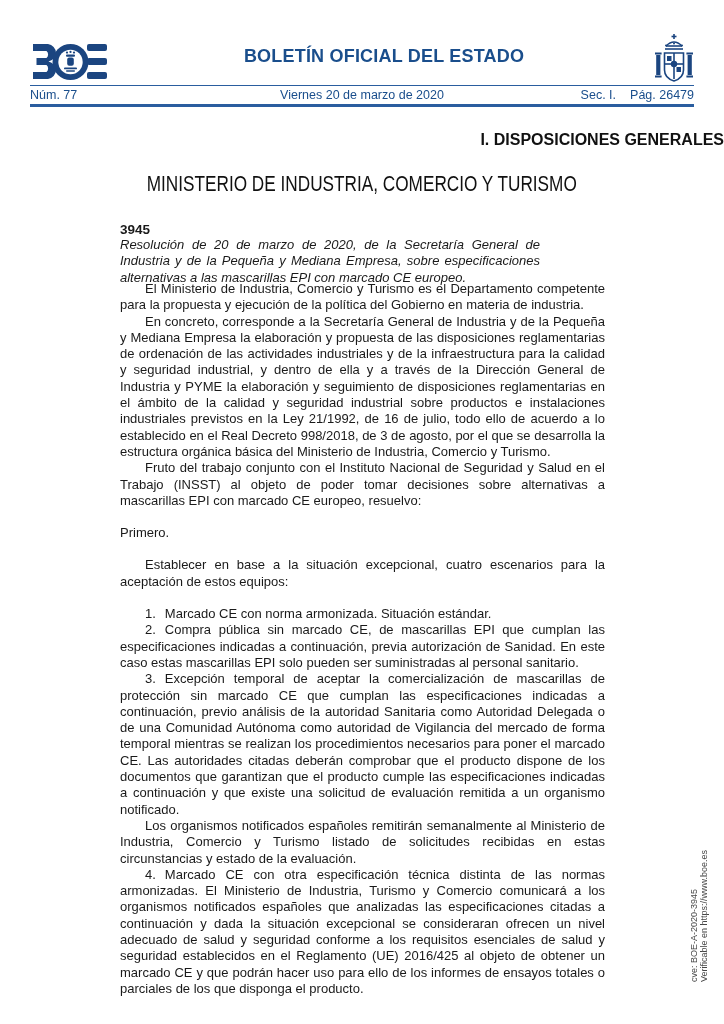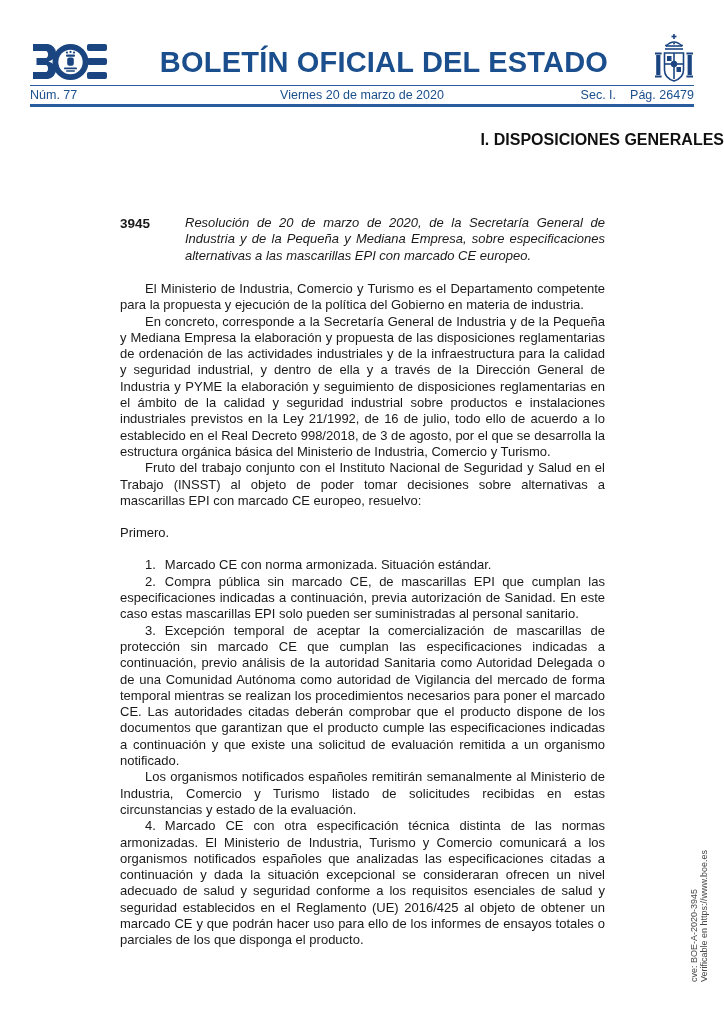--- a/index.html
+++ b/index.html
@@ -7,21 +7,21 @@
     position:relative; width:724px; height:1024px; margin:0 auto;
     background:#ffffff; overflow:hidden;
     font-family:"Liberation Sans","DejaVu Sans",sans-serif;
     color:#1a1a1a;
     -webkit-font-smoothing:antialiased;
   }
   
   .logo-svg { position:absolute; left:33px; top:44px; }
   .masthead-title {
     position:absolute; top:46px; left:0; right:0;
-    text-align:center; font-size:29px; font-weight:bold;
+    text-align:center; font-size:18px; font-weight:bold;
     color:#1a4e8c; letter-spacing:0.2px;padding-left:44px;
   }
   .coat-svg { position:absolute; right:30px; top:33px; }
   .rule-thin  { position:absolute; top:85px;  left:30px; right:30px; height:1px; background:#2a5d9f; }
   .rule-thick { position:absolute; top:104px; left:30px; right:30px; height:3px; background:#2a5d9f; }
   .meta-row {
     position:absolute; top:88px; left:30px; right:30px;
     display:grid; grid-template-columns:1fr auto 1fr; align-items:center;
     font-size:12.5px; font-weight:normal; color:#1a4e8c;
   }
@@ -32,21 +32,21 @@
   .section-heading {
     position:absolute; top:131px; left:0; right:0; text-align:right;
     font-size:16px; font-weight:bold; color:#111;
   }
   .ministry-heading {
     position:absolute; top:172px; left:0; right:0; text-align:center;
     font-size:21.5px; font-weight:400; color:#111; white-space:nowrap;
   }
   .ministry-heading .condense { display:inline-block; transform:scaleX(0.8); transform-origin:center; }
   
-  .item-block { position:absolute; top:215px; left:120px; width:485px; display:flex; }
+  .item-block { position:absolute; top:221px; left:120px; width:485px; display:flex;flex-direction:column; }
   .item-number { width:65px; flex:none; font-size:13.5px; font-weight:bold; padding-top:1px; }
   .item-summary {
     width:420px; font-style:italic; font-size:13px; line-height:16.3px;
     text-align:justify;
   }
   
   .document-body {
     position:absolute; top:281px; left:120px; width:485px;
     font-size:13px; line-height:16.3px;
   }
@@ -128,31 +128,35 @@
     <span class="meta-right">
       <span>Sec. I.</span>
       <span>Pág. 26479</span>
     </span>
   </div>
 
   <div class="rule-thick"></div>
 
   <div class="section-heading">I. DISPOSICIONES GENERALES</div>
 
+  <div class="ministry-heading">
+    <span class="condense">MINISTERIO DE INDUSTRIA, COMERCIO Y TURISMO</span>
+  </div>
 
   <div class="item-block">
     <div class="item-number">3945</div>
     <div class="item-summary">Resolución de 20 de marzo de 2020, de la Secretaría General de Industria y de la Pequeña y Mediana Empresa, sobre especificaciones alternativas a las mascarillas EPI con marcado CE europeo.</div>
   </div>
 
   <div class="document-body">
       <p class="blk ">El Ministerio de Industria, Comercio y Turismo es el Departamento competente para la propuesta y ejecución de la política del Gobierno en materia de industria.</p>
       <p class="blk ">En concreto, corresponde a la Secretaría General de Industria y de la Pequeña y Mediana Empresa la elaboración y propuesta de las disposiciones reglamentarias de ordenación de las actividades industriales y de la infraestructura para la calidad y seguridad industrial, y dentro de ella y a través de la Dirección General de Industria y PYME la elaboración y seguimiento de disposiciones reglamentarias en el ámbito de la calidad y seguridad industrial sobre productos e instalaciones industriales previstos en la Ley 21/1992, de 16 de julio, todo ello de acuerdo a lo establecido en el Real Decreto 998/2018, de 3 de agosto, por el que se desarrolla la estructura orgánica básica del Ministerio de Industria, Comercio y Turismo.</p>
       <p class="blk ">Fruto del trabajo conjunto con el Instituto Nacional de Seguridad y Salud en el Trabajo (INSST) al objeto de poder tomar decisiones sobre alternativas a mascarillas EPI con marcado CE europeo, resuelvo:</p>
       <p class="blk heading">Primero.</p>
+      <p class="blk ">Establecer en base a la situación excepcional, cuatro escenarios para la aceptación de estos equipos:</p>
       <p class="blk  gap"><span class="num">1.</span>Marcado CE con norma armonizada. Situación estándar.</p>
       <p class="blk "><span class="num">2.</span>Compra pública sin marcado CE, de mascarillas EPI que cumplan las especificaciones indicadas a continuación, previa autorización de Sanidad. En este caso estas mascarillas EPI solo pueden ser suministradas al personal sanitario.</p>
       <p class="blk "><span class="num">3.</span>Excepción temporal de aceptar la comercialización de mascarillas de protección sin marcado CE que cumplan las especificaciones indicadas a continuación, previo análisis de la autoridad Sanitaria como Autoridad Delegada o de una Comunidad Autónoma como autoridad de Vigilancia del mercado de forma temporal mientras se realizan los procedimientos necesarios para poner el marcado CE. Las autoridades citadas deberán comprobar que el producto dispone de los documentos que garantizan que el producto cumple las especificaciones indicadas a continuación y que existe una solicitud de evaluación remitida a un organismo notificado.</p>
       <p class="blk ">Los organismos notificados españoles remitirán semanalmente al Ministerio de Industria, Comercio y Turismo listado de solicitudes recibidas en estas circunstancias y estado de la evaluación.</p>
       <p class="blk "><span class="num">4.</span>Marcado CE con otra especificación técnica distinta de las normas armonizadas. El Ministerio de Industria, Turismo y Comercio comunicará a los organismos notificados españoles que analizadas las especificaciones citadas a continuación y dada la situación excepcional se consideraran ofrecen un nivel adecuado de salud y seguridad conforme a los requisitos esenciales de salud y seguridad establecidos en el Reglamento (UE) 2016/425 al objeto de obtener un marcado CE y que podrán hacer uso para ello de los informes de ensayos totales o parciales de los que disponga el producto.</p>
     </div>
 
   <div class="cve-block">
     <div>cve: BOE-A-2020-3945</div>
     <div>Verificable en https://www.boe.es</div>

